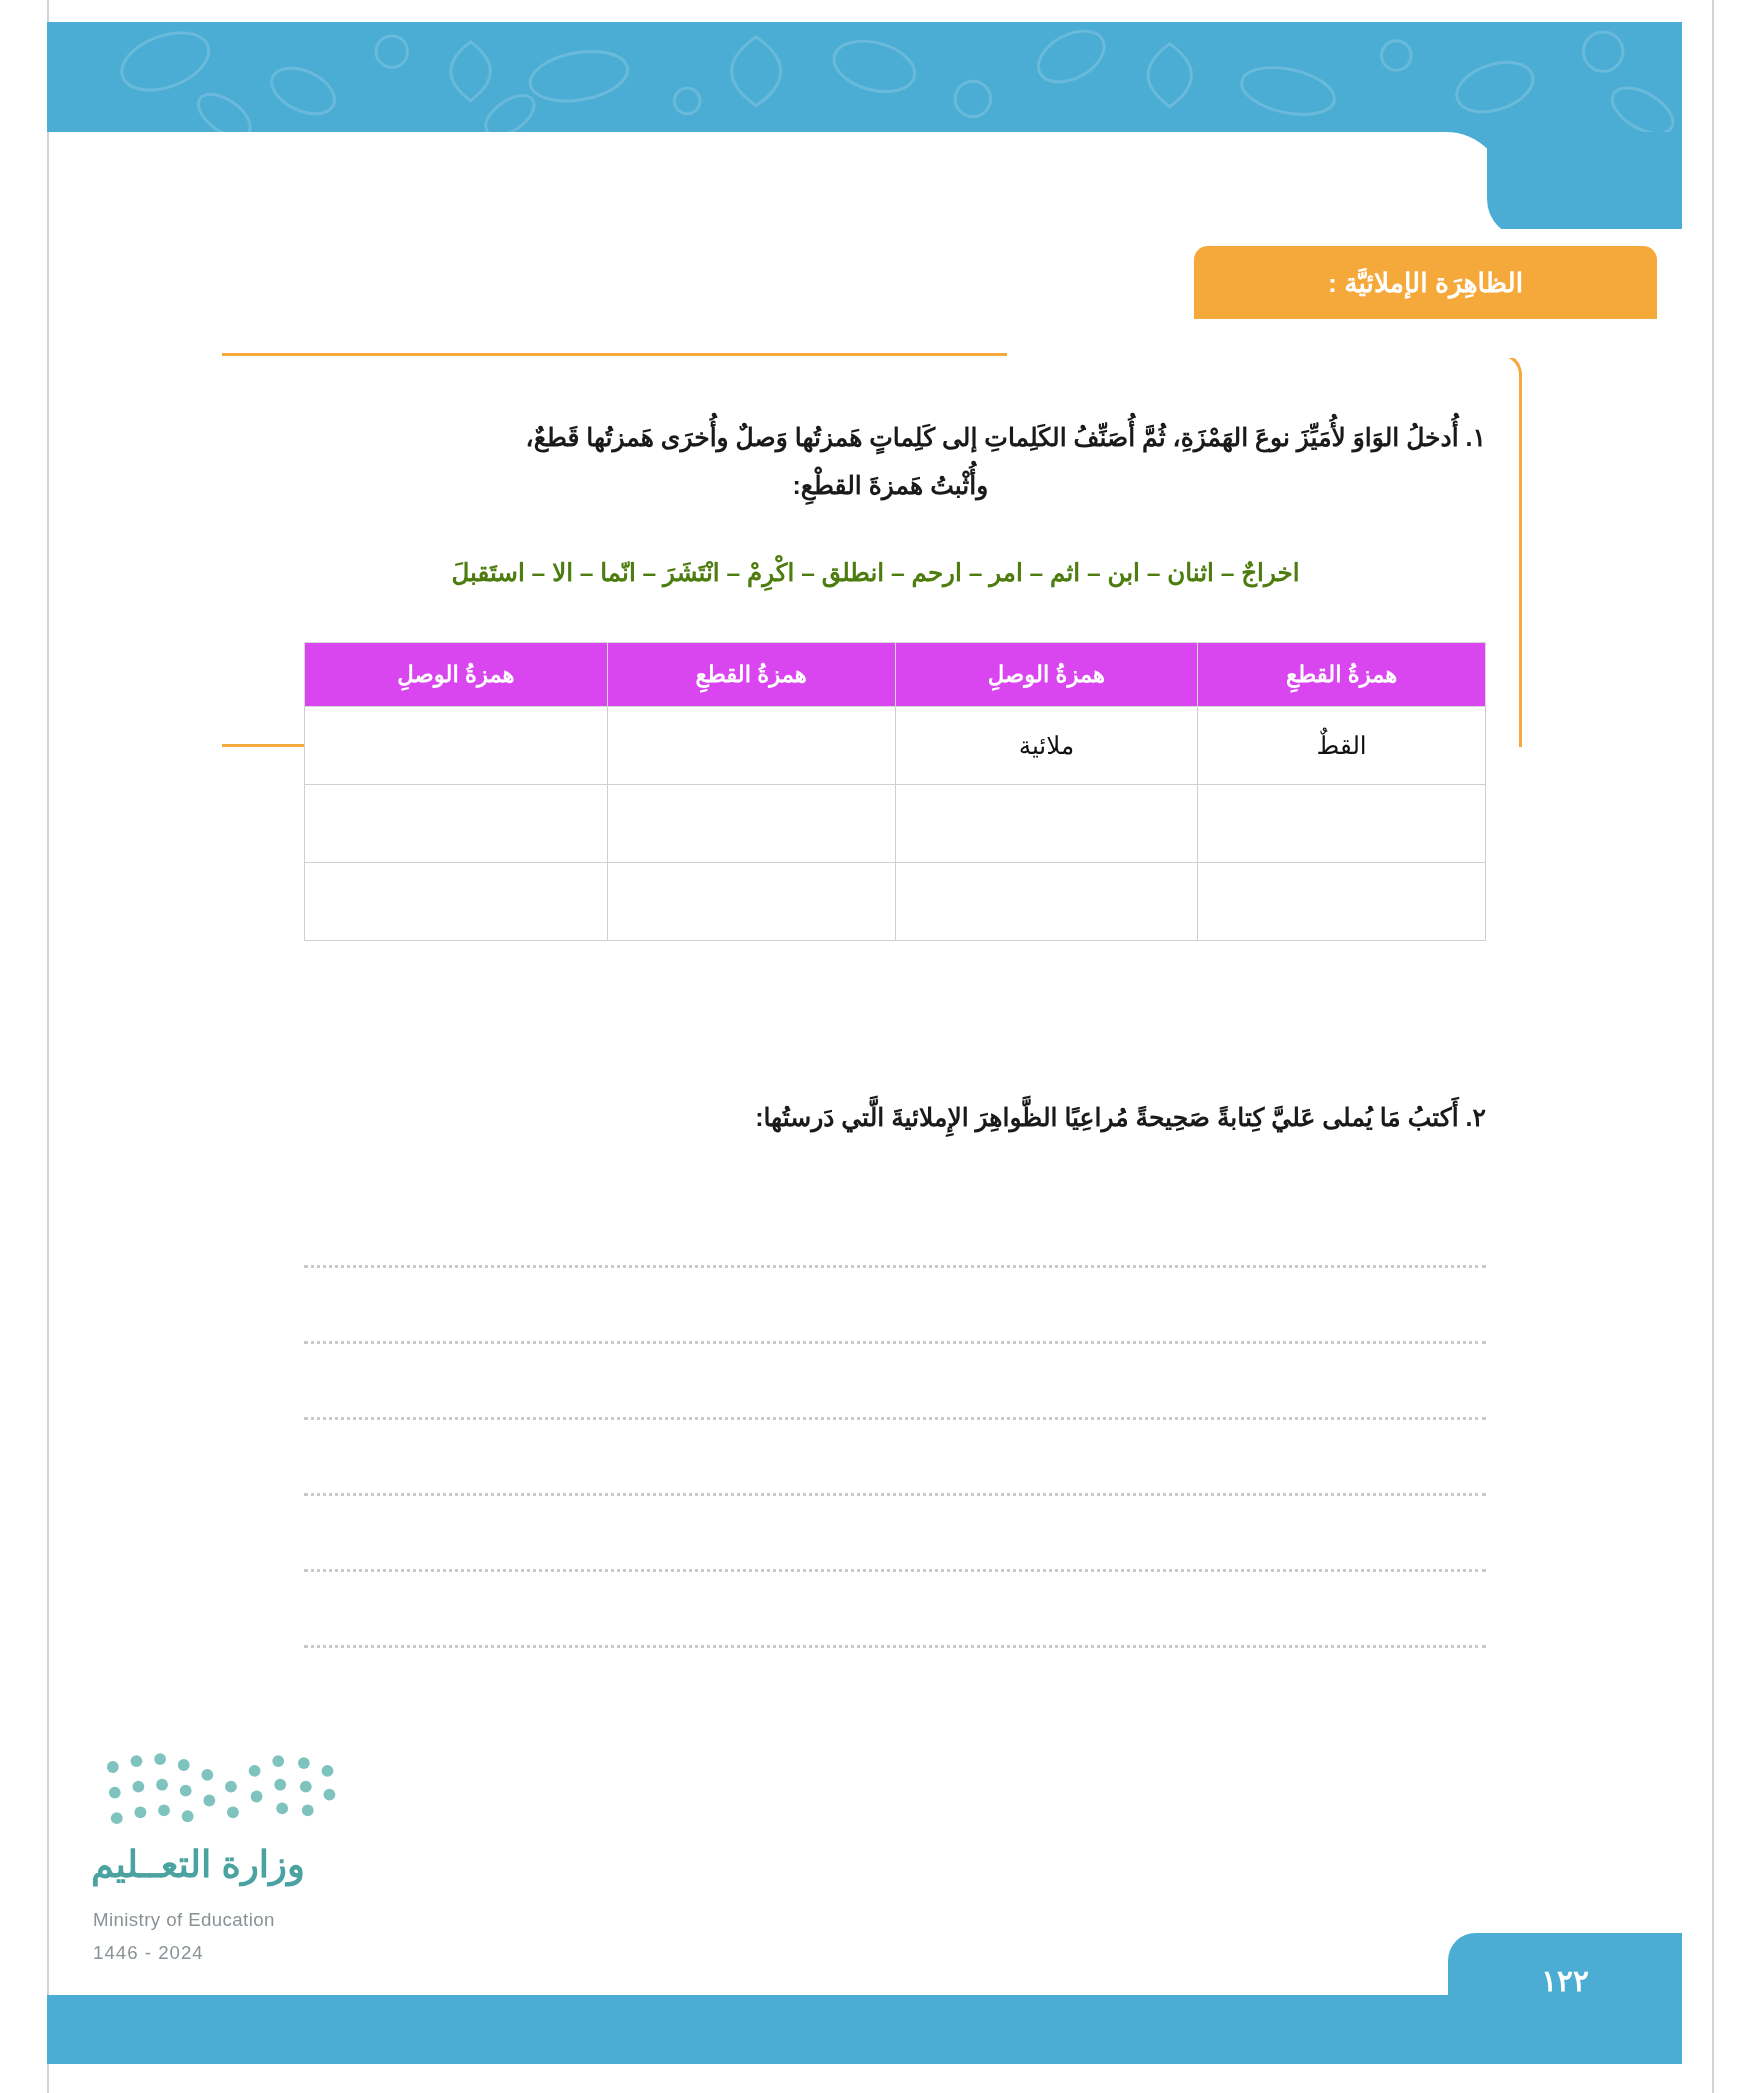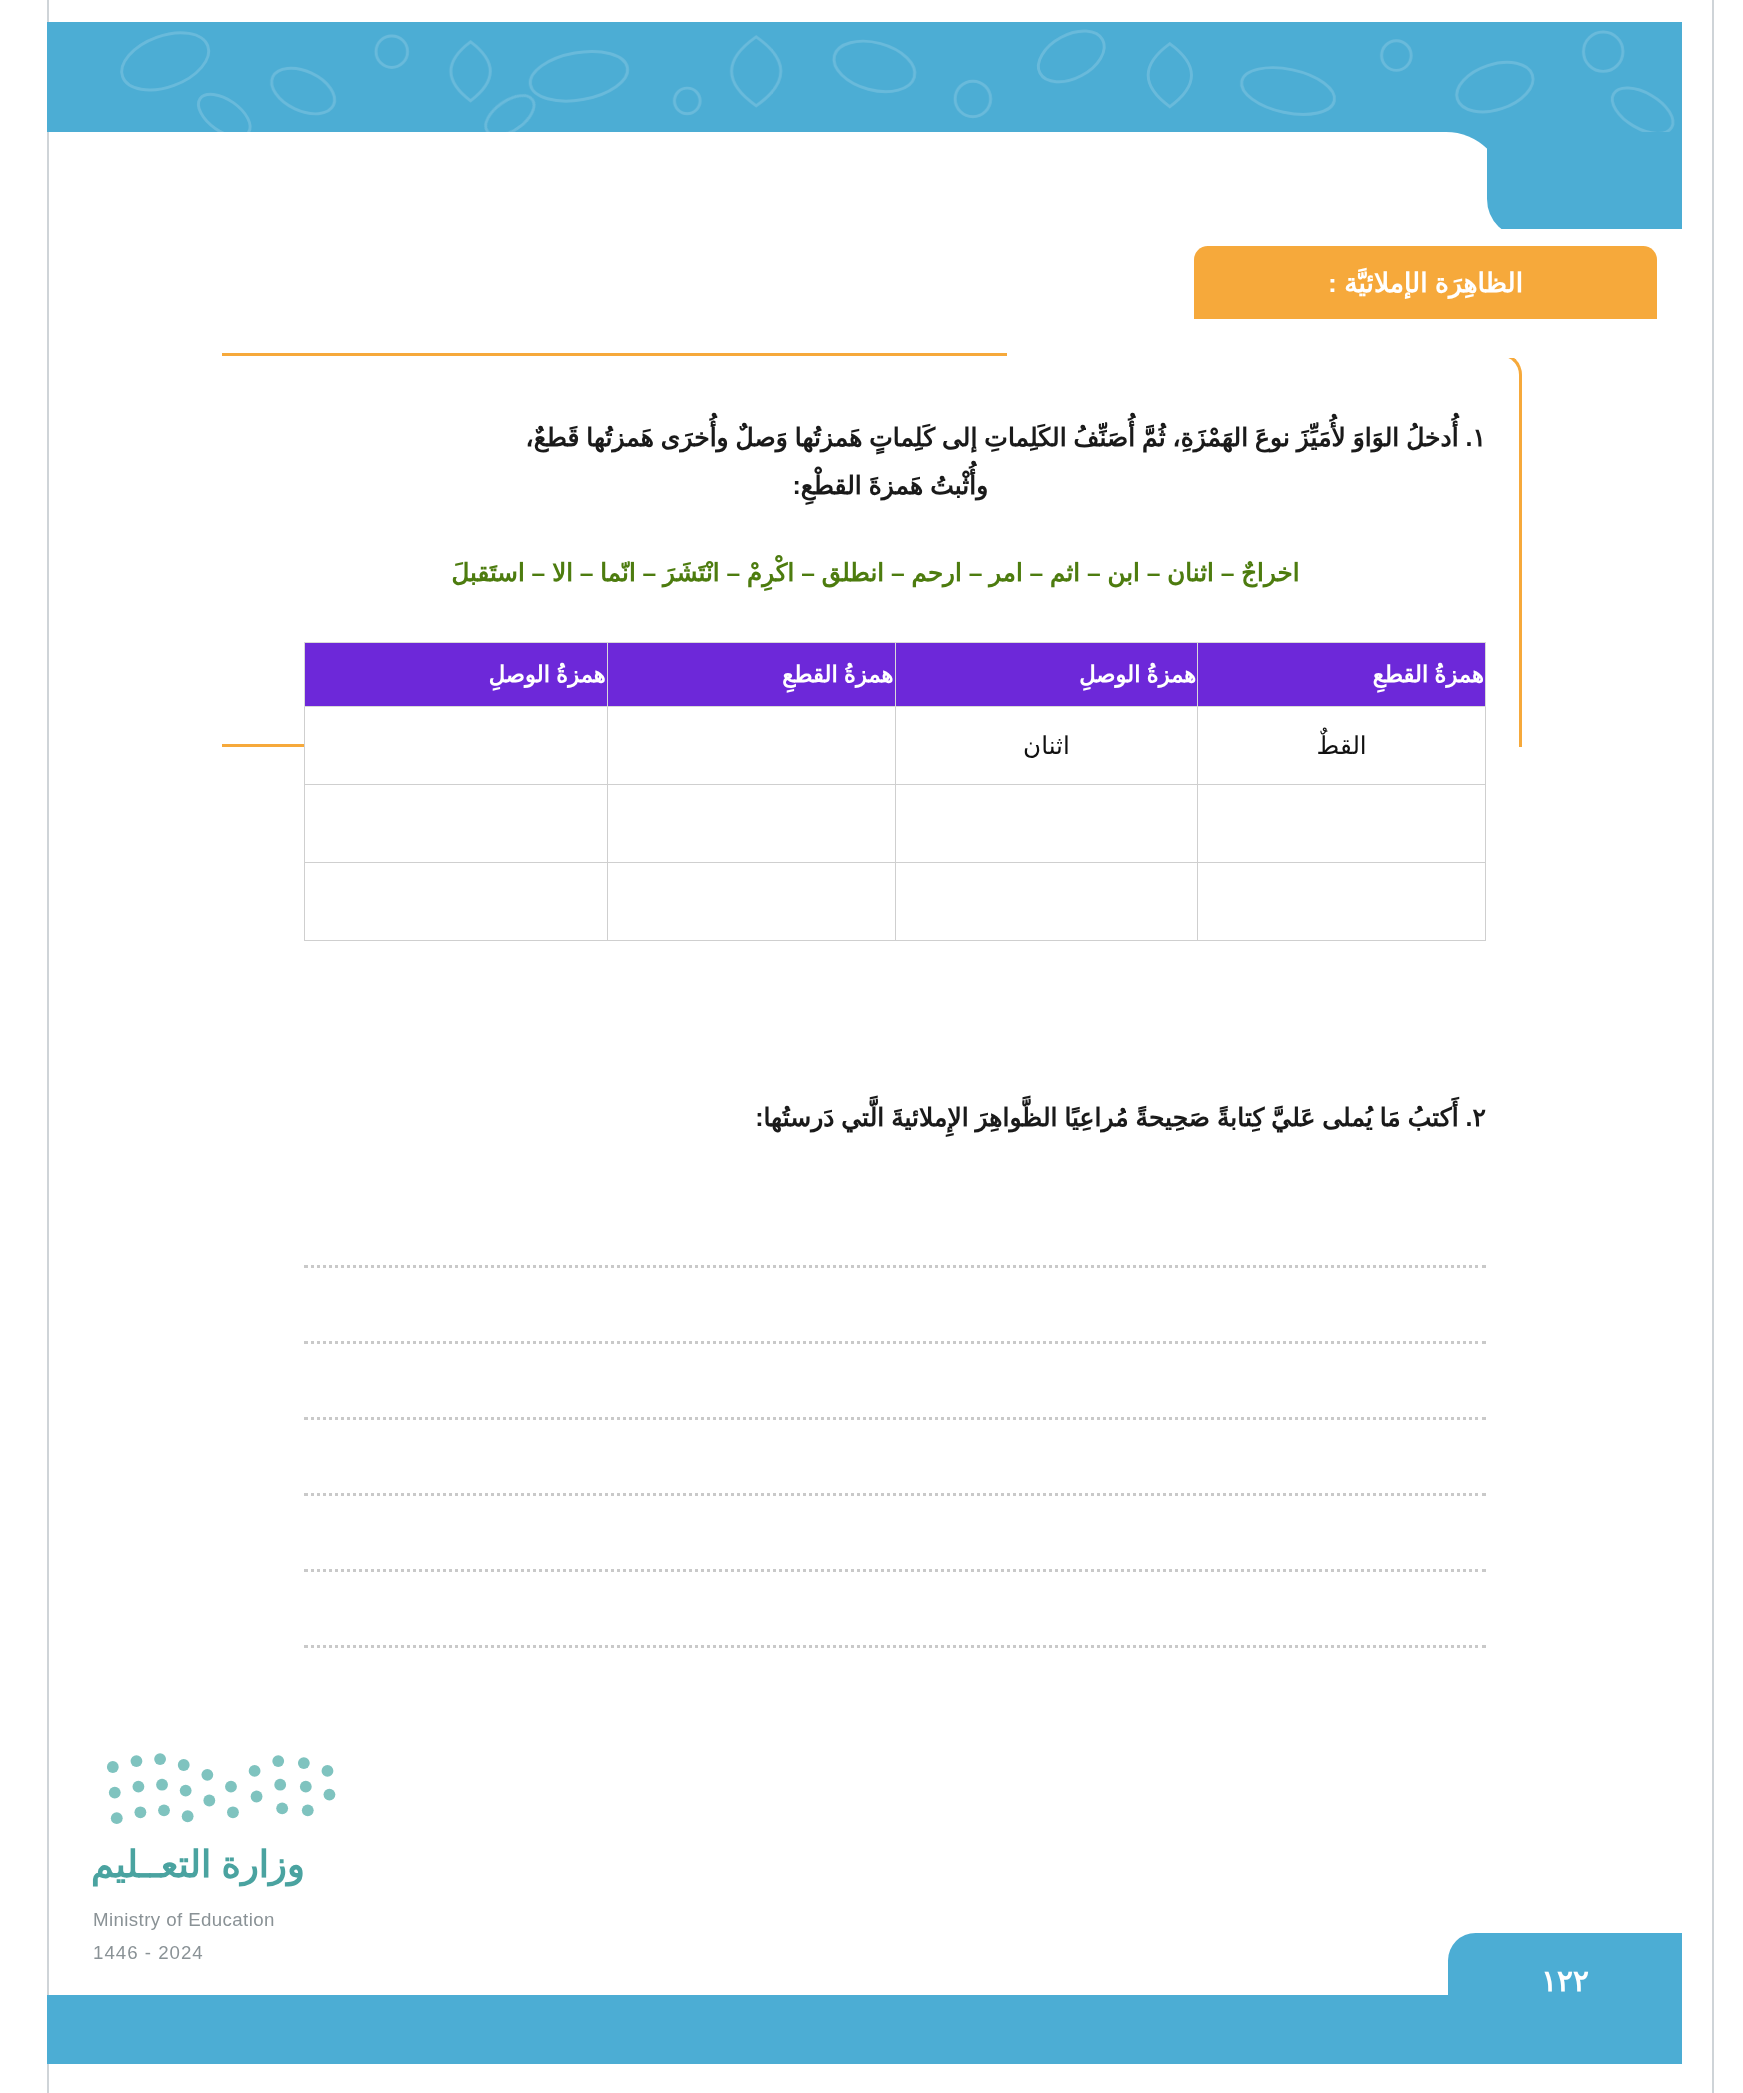--- a/index.html
+++ b/index.html
@@ -176,27 +176,27 @@
     position: absolute;
     right: 258px;
     top: 642px;
     width: 1182px;
     border-collapse: collapse;
     direction: rtl;
     z-index: 4;
     background: #fff;
   }
   .tbl th {
-    background: #6d28d9;
+    background: #d946ef;
     color: #ffffff;
     font-size: 22.7px;
     font-weight: bold;
     height: 61px;
     border: 1px solid #d9d9d9;
-    text-align: right;
+    text-align: center;
   }
   .tbl td {
     height: 75px;
     border: 1px solid #cfcfcf;
     text-align: center;
     font-size: 24.6px;
     color: #111;
     background: #ffffff;
   }
 
@@ -343,21 +343,21 @@
       <tr>
         <th>همزةُ القطعِ</th>
         <th>همزةُ الوصلِ</th>
         <th>همزةُ القطعِ</th>
         <th>همزةُ الوصلِ</th>
       </tr>
     </thead>
     <tbody>
       <tr>
         <td>القطٌ</td>
-        <td>اثنان</td>
+        <td>ملائية</td>
         <td></td>
         <td></td>
       </tr>
       <tr>
         <td></td>
         <td></td>
         <td></td>
         <td></td>
       </tr>
       <tr>

